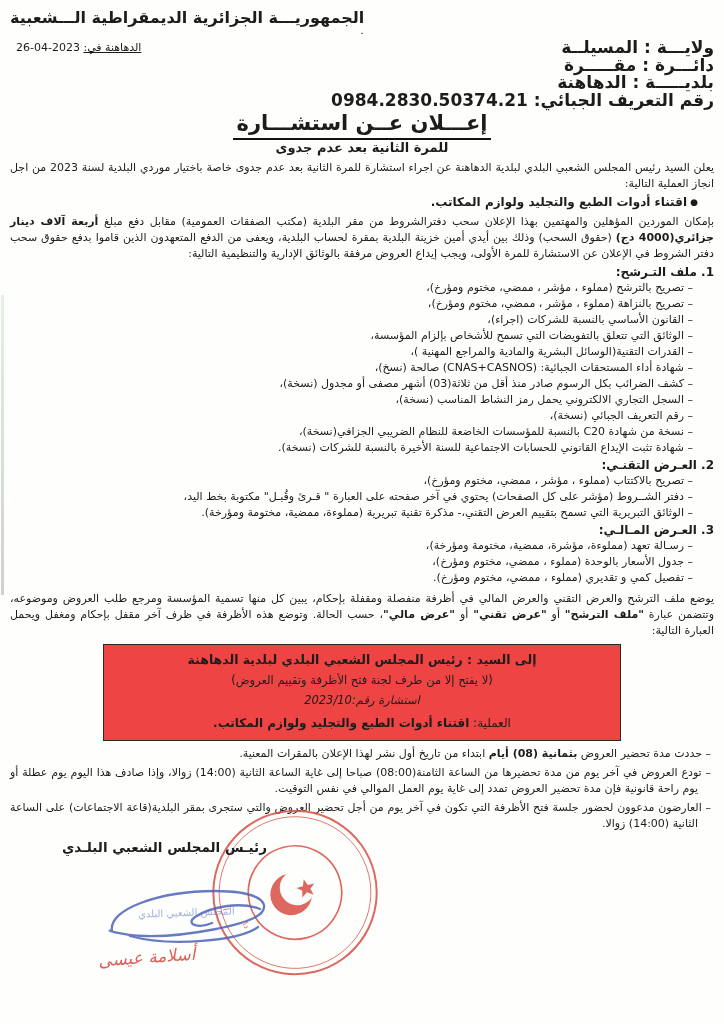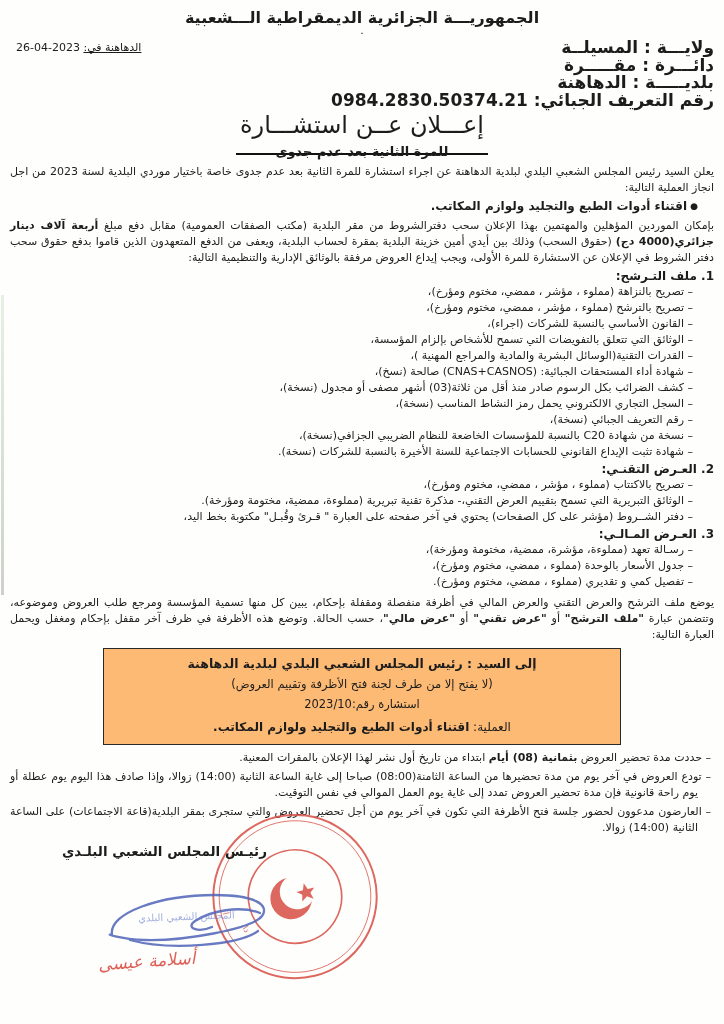--- a/index.html
+++ b/index.html
@@ -3,40 +3,40 @@
 <meta charset="utf-8">
 <style>
   html,body{margin:0;padding:0;}
   body{
     width:724px;height:1024px;overflow:hidden;position:relative;
     background:#fefefd;color:#1c1c1c;
     font-family:"DejaVu Sans","Liberation Sans",sans-serif;
     direction:rtl;
   }
   .doc{padding:8px 10px 0 10px;}
-  .republic{text-align:center;font-weight:bold;font-size:16px;letter-spacing:0;}
+  .republic{text-align:left;font-weight:bold;font-size:16px;letter-spacing:0;}
   .center-dot{text-align:center;font-size:11px;line-height:8px;}
   .header-row{display:flex;justify-content:space-between;align-items:flex-start;margin-top:4px;}
   .header-right div{font-weight:bold;font-size:17px;line-height:17.5px;}
   .ref-line{text-decoration:underline;}
   .date-line{font-size:11px;margin-top:2px;margin-left:6px;white-space:nowrap;}
   .date-label{text-decoration:underline;}
   .ann-title{text-align:center;margin-top:2px;}
-  .ann-title span{font-size:24px;font-weight:normal;border-bottom:2.5px solid #111;padding:0 4px 14px 4px;}
+  .ann-title span{font-size:21px;font-weight:bold;border-bottom:2.5px solid #111;padding:0 4px 3px 4px;}
   .ann-sub{text-align:center;font-weight:bold;font-size:13px;margin-top:5px;}
   p.body{font-size:11px;line-height:16px;margin:5px 0 3px 0;text-align:justify;}
   .op{font-weight:bold;font-size:12px;margin:2px 16px 2px 0;}
   .op::before{content:"● ";font-size:9px;vertical-align:1px;}
   .sec-h{font-weight:bold;font-size:12px;margin:2px 0 1px 0;}
   .li{font-size:11px;line-height:16px;padding-right:34px;text-indent:-13px;}
   .li::before{content:"– ";}
-  .box{width:500px;margin:5px auto 5px auto;border:1.6px solid #2a2a2a;padding:6px 8px 8px 8px;text-align:center;background:#fdba74;}
+  .box{width:500px;margin:5px auto 5px auto;border:1.6px solid #2a2a2a;padding:6px 8px 8px 8px;text-align:center;background:#ef4444;}
   .box .b1{font-weight:bold;font-size:12.5px;line-height:18px;}
   .box .b2{font-size:11.5px;line-height:18px;margin-top:2px;}
-  .box .b3{font-size:11.5px;line-height:18px;margin-top:2px;}
+  .box .b3{font-size:11.5px;line-height:18px;margin-top:2px;font-style:italic;}
   .box .b4{font-size:12px;line-height:18px;margin-top:5px;}
   .box .b4 .bold{font-weight:bold;}
   .note{font-size:11px;line-height:16px;padding-right:16px;text-indent:-13px;margin:3px 0;text-align:justify;}
   .note::before{content:"– ";}
   .sig-area{position:relative;height:210px;margin-top:2px;}
   .sig-title{position:absolute;left:52px;top:4px;font-weight:bold;font-size:13.5px;white-space:nowrap;}
   .sig-svg{position:absolute;left:80px;top:44px;}
   .blue-stamp-text{position:absolute;left:128px;top:72px;color:#5a6fc4;opacity:.55;font-size:10px;transform:rotate(-2deg);}
   .sig-name{position:absolute;left:88px;top:112px;color:#d8453a;font-size:17px;font-style:italic;transform:rotate(-4deg);opacity:.85;}
   .stamp{position:absolute;left:198px;top:-30px;transform:rotate(-14deg);opacity:.88;}
@@ -71,36 +71,36 @@
   </div>
   <div class="ann-sub">للمرة الثانية بعد عدم جدوى</div>
 
   <p class="body">يعلن السيد رئيس المجلس الشعبي البلدي لبلدية الدهاهنة عن اجراء استشارة للمرة الثانية بعد عدم جدوى خاصة باختيار موردي البلدية لسنة 2023 من اجل انجاز العملية التالية:</p>
 
   <div class="op">اقتناء أدوات الطبع والتجليد ولوازم المكاتب.</div>
 
   <p class="body"><span>بإمكان الموردين المؤهلين والمهتمين بهذا الإعلان سحب دفترالشروط من مقر البلدية (مكتب الصفقات العمومية) مقابل دفع مبلغ </span><b>أربعة آلاف دينار جزائري(4000 دج)</b><span> (حقوق السحب) وذلك بين أيدي أمين خزينة البلدية بمقرة لحساب البلدية، ويعفى من الدفع المتعهدون الذين قاموا بدفع حقوق سحب دفتر الشروط في الإعلان عن الاستشارة للمرة الأولى، ويجب إيداع العروض مرفقة بالوثائق الإدارية والتنظيمية التالية:</span></p>
 
   <div class="sec-h">1. ملف التـرشح:</div>
+  <div class="li">تصريح بالترشح (مملوء ، مؤشر ، ممضي، مختوم ومؤرخ)،</div>
   <div class="li">تصريح بالنزاهة (مملوء ، مؤشر ، ممضي، مختوم ومؤرخ)،</div>
-  <div class="li">تصريح بالترشح (مملوء ، مؤشر ، ممضي، مختوم ومؤرخ)،</div>
   <div class="li">القانون الأساسي بالنسبة للشركات (اجراء)،</div>
   <div class="li">الوثائق التي تتعلق بالتفويضات التي تسمح للأشخاص بإلزام المؤسسة،</div>
   <div class="li">القدرات التقنية(الوسائل البشرية والمادية والمراجع المهنية )،</div>
   <div class="li">شهادة أداء المستحقات الجبائية: (CNAS+CASNOS) صالحة (نسخ)،</div>
   <div class="li">كشف الضرائب بكل الرسوم صادر منذ أقل من ثلاثة(03) أشهر مصفى أو مجدول (نسخة)،</div>
   <div class="li">السجل التجاري الالكتروني يحمل رمز النشاط المناسب (نسخة)،</div>
   <div class="li">رقم التعريف الجبائي (نسخة)،</div>
   <div class="li">نسخة من شهادة C20 بالنسبة للمؤسسات الخاضعة للنظام الضريبي الجزافي(نسخة)،</div>
   <div class="li">شهادة تثبت الإيداع القانوني للحسابات الاجتماعية للسنة الأخيرة بالنسبة للشركات (نسخة).</div>
 
   <div class="sec-h">2. العـرض التقنـي:</div>
   <div class="li">تصريح بالاكتتاب (مملوء ، مؤشر ، ممضي، مختوم ومؤرخ)،</div>
+  <div class="li">دفتر الشــروط (مؤشر على كل الصفحات) يحتوي في آخر صفحته على العبارة " قـرئ وقُبـل" مكتوبة بخط اليد،</div>
   <div class="li">الوثائق التبريرية التي تسمح بتقييم العرض التقني،- مذكرة تقنية تبريرية (مملوءة، ممضية، مختومة ومؤرخة).</div>
-  <div class="li">دفتر الشــروط (مؤشر على كل الصفحات) يحتوي في آخر صفحته على العبارة " قـرئ وقُبـل" مكتوبة بخط اليد،</div>
 
   <div class="sec-h">3. العـرض المـالـي:</div>
   <div class="li">رسـالة تعهد (مملوءة، مؤشرة، ممضية، مختومة ومؤرخة)،</div>
   <div class="li">جدول الأسعار بالوحدة (مملوء ، ممضي، مختوم ومؤرخ)،</div>
   <div class="li">تفصيل كمي و تقديري (مملوء ، ممضي، مختوم ومؤرخ).</div>
 
   <p class="body"><span>يوضع ملف الترشح والعرض التقني والعرض المالي في أظرفة منفصلة ومقفلة بإحكام، يبين كل منها تسمية المؤسسة ومرجع طلب العروض وموضوعه، وتتضمن عبارة </span><b>"ملف الترشح"</b><span> أو </span><b>"عرض تقني"</b><span> أو </span><b>"عرض مالي"</b><span>، حسب الحالة. وتوضع هذه الأظرفة في ظرف آخر مقفل بإحكام ومغفل ويحمل العبارة التالية:</span></p>
 
   <div class="box">
     <div class="b1">إلى السيد : رئيس المجلس الشعبي البلدي لبلدية الدهاهنة</div>

